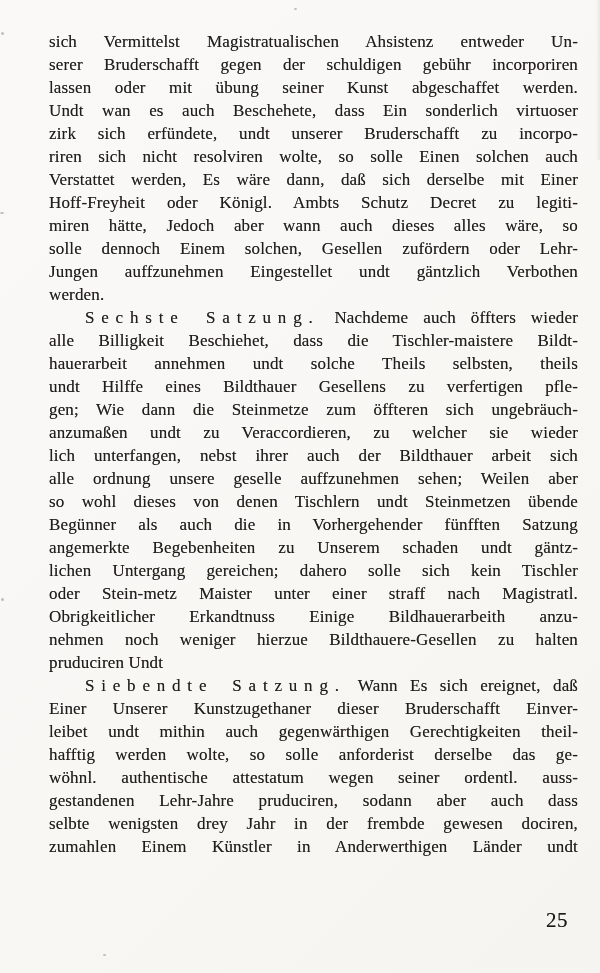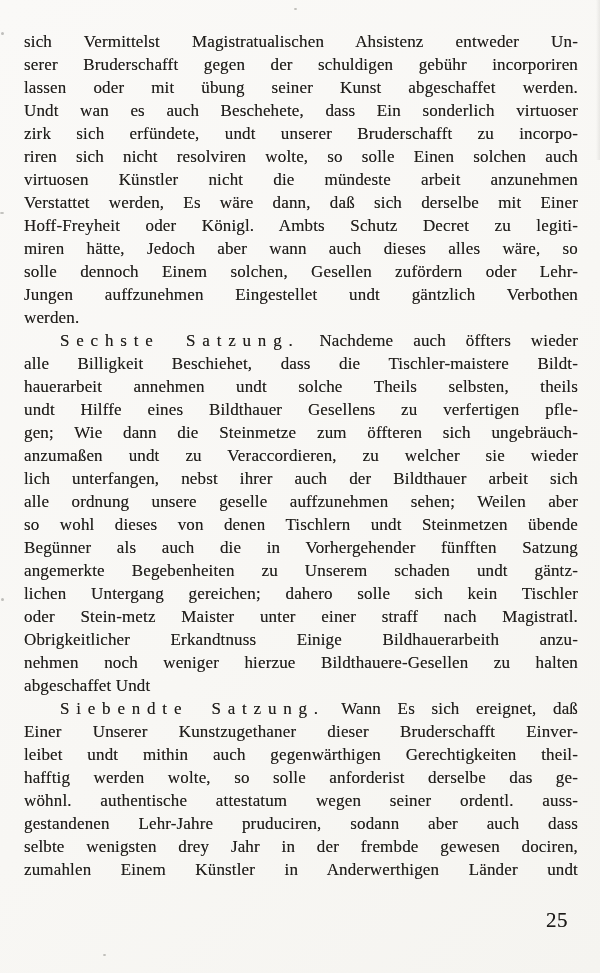--- a/index.html
+++ b/index.html
@@ -30,20 +30,21 @@
     letter-spacing: 0.15px;
     text-shadow: 0 0 0.5px rgba(30,28,25,0.55);
   }
   .text-line {
     height: 23px;
     text-align: justify;
     text-align-last: justify;
     text-justify: inter-word;
     white-space: normal;
     overflow: visible;
+    margin-left: 25px;
   }
   .text-line.no-just {
     text-align: center;
     text-align-last: left;
   }
   .text-line.indent {
     padding-left: 36px;
   }
   .satzung {
     letter-spacing: 0.40em;
@@ -77,21 +78,20 @@
 <div class="page">
   <div class="scan-edge"></div>
 
   <div class="text-block">
       <div class="text-line">sich Vermittelst Magistratualischen Ahsistenz entweder Un-</div>
       <div class="text-line">serer Bruderschafft gegen der schuldigen gebühr incorporiren</div>
       <div class="text-line">lassen oder mit übung seiner Kunst abgeschaffet werden.</div>
       <div class="text-line">Undt wan es auch Beschehete, dass Ein sonderlich virtuoser</div>
       <div class="text-line">zirk sich erfündete, undt unserer Bruderschafft zu incorpo-</div>
       <div class="text-line">riren sich nicht resolviren wolte, so solle Einen solchen auch</div>
-      <div class="text-line">virtuosen Künstler nicht die mündeste arbeit anzunehmen</div>
       <div class="text-line">Verstattet werden, Es wäre dann, daß sich derselbe mit Einer</div>
       <div class="text-line">Hoff-Freyheit oder Königl. Ambts Schutz Decret zu legiti-</div>
       <div class="text-line">miren hätte, Jedoch aber wann auch dieses alles wäre, so</div>
       <div class="text-line">solle dennoch Einem solchen, Gesellen zufördern oder Lehr-</div>
       <div class="text-line">Jungen auffzunehmen Eingestellet undt gäntzlich Verbothen</div>
       <div class="text-line no-just">werden.</div>
       <div class="text-line indent"><span class="satzung">Sechste Satzung.</span> Nachdeme auch öffters wieder</div>
       <div class="text-line">alle Billigkeit Beschiehet, dass die Tischler-maistere Bildt-</div>
       <div class="text-line">hauerarbeit annehmen undt solche Theils selbsten, theils</div>
       <div class="text-line">undt Hilffe eines Bildthauer Gesellens zu verfertigen pfle-</div>
@@ -99,21 +99,21 @@
       <div class="text-line">anzumaßen undt zu Veraccordieren, zu welcher sie wieder</div>
       <div class="text-line">lich unterfangen, nebst ihrer auch der Bildthauer arbeit sich</div>
       <div class="text-line">alle ordnung unsere geselle auffzunehmen sehen; Weilen aber</div>
       <div class="text-line">so wohl dieses von denen Tischlern undt Steinmetzen übende</div>
       <div class="text-line">Begünner als auch die in Vorhergehender fünfften Satzung</div>
       <div class="text-line">angemerkte Begebenheiten zu Unserem schaden undt gäntz-</div>
       <div class="text-line">lichen Untergang gereichen; dahero solle sich kein Tischler</div>
       <div class="text-line">oder Stein-metz Maister unter einer straff nach Magistratl.</div>
       <div class="text-line">Obrigkeitlicher Erkandtnuss Einige Bildhauerarbeith anzu-</div>
       <div class="text-line">nehmen noch weniger hierzue Bildthauere-Gesellen zu halten</div>
-      <div class="text-line no-just">abgeschaffet Undt</div>
+      <div class="text-line no-just">pruduciren Undt</div>
       <div class="text-line indent"><span class="satzung">Siebendte Satzung.</span> Wann Es sich ereignet, daß</div>
       <div class="text-line">Einer Unserer Kunstzugethaner dieser Bruderschafft Einver-</div>
       <div class="text-line">leibet undt mithin auch gegenwärthigen Gerechtigkeiten theil-</div>
       <div class="text-line">hafftig werden wolte, so solle anforderist derselbe das ge-</div>
       <div class="text-line">wöhnl. authentische attestatum wegen seiner ordentl. auss-</div>
       <div class="text-line">gestandenen Lehr-Jahre pruduciren, sodann aber auch dass</div>
       <div class="text-line">selbte wenigsten drey Jahr in der frembde gewesen dociren,</div>
       <div class="text-line">zumahlen Einem Künstler in Anderwerthigen Länder undt</div>
     </div>
 

